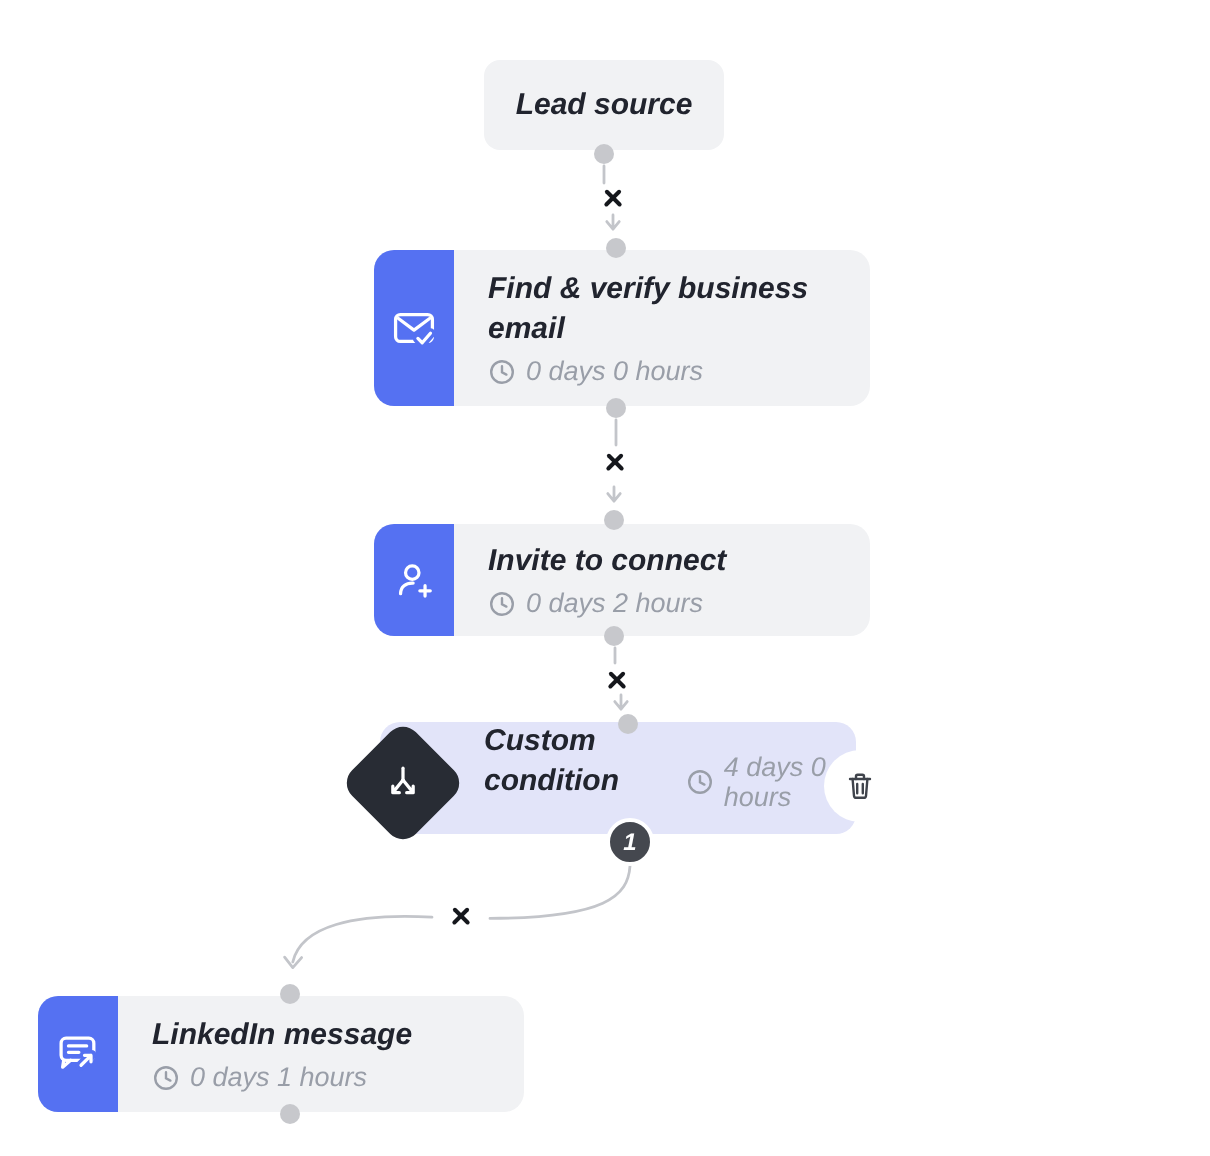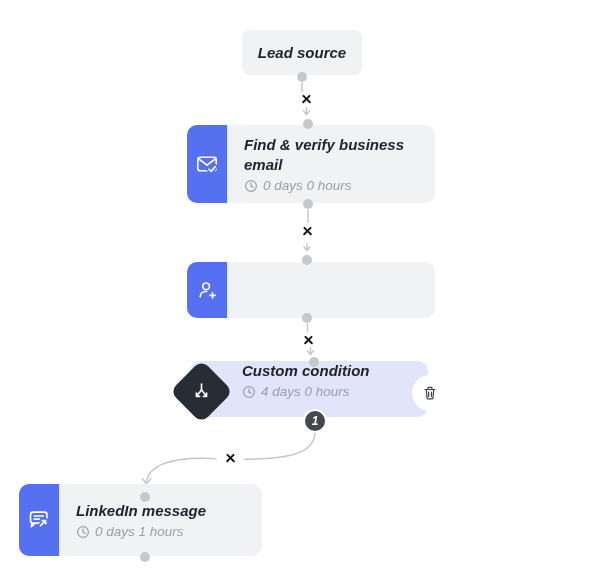--- a/index.html
+++ b/index.html
@@ -10,21 +10,21 @@
   .node{position:absolute;display:flex;background:#f1f2f4;border-radius:10px;cursor:pointer;}
   .node-simple{align-items:center;justify-content:center;border-radius:8px;}
   .icon-block{flex:0 0 40px;width:40px;display:flex;align-items:center;justify-content:center;
               background:#5571f2;border-radius:10px 0 0 10px;}
   .node-body{display:flex;flex-direction:column;justify-content:center;padding:0 10px 0 17px;}
   .node-title{font-size:15px;font-weight:700;color:#21242e;line-height:20px;}
   .node-delay{display:flex;align-items:center;gap:5px;margin-top:3px;font-size:13.5px;color:#999ea8;}
   .node-delay svg{flex:0 0 auto;}
 
   .condition{position:absolute;left:190px;top:361px;width:238px;height:56px;background:#e2e4f9;
-             border-radius:10px;display:flex;flex-direction:column;justify-content:flex-start;
+             border-radius:10px;display:flex;flex-direction:row;justify-content:flex-start;
              padding-left:52px;box-sizing:border-box;cursor:pointer;}
   .diamond{position:absolute;left:179px;top:369px;width:45px;height:45px;background:#282c34;
            border-radius:9px;transform:rotate(45deg);display:flex;align-items:center;justify-content:center;}
   .diamond svg{transform:rotate(-45deg);}
 
   .trash-btn{position:absolute;left:412px;top:375px;width:36px;height:36px;border-radius:50%;
              background:#ffffff;display:flex;align-items:center;justify-content:center;cursor:pointer;}
 
   .badge{position:absolute;left:303px;top:409px;width:24px;height:24px;border-radius:50%;
          background:#45484f;border:2px solid #ffffff;box-sizing:border-box;color:#fff;
@@ -83,20 +83,30 @@
   </div>
 
   <div class="node" style="left:187px;top:262px;width:248px;height:56px;">
     <div class="icon-block">
       <svg width="26" height="26" viewBox="0 0 24 24" fill="none" stroke="#ffffff" stroke-width="1.5" stroke-linecap="round">
         <circle cx="11.2" cy="8.6" r="3.1"></circle>
         <path d="M5.8,18.3 C5.8,15 8.3,13.4 11.2,13.4 H11.6"></path>
         <path d="M17.1,14.6 V19.4 M14.7,17 H19.5"></path>
       </svg>
     </div>
+    <div class="node-body">
+      <div class="node-title">Invite to connect</div>
+      <div class="node-delay">
+        <svg width="14" height="14" viewBox="0 0 14 14" fill="none" stroke="#999ea8" stroke-width="1.2" stroke-linecap="round">
+          <circle cx="7" cy="7" r="5.4"></circle>
+            <path d="M7,4.1 V7.1 L9.2,8.3"></path>
+        </svg>
+        <span>0 days 2 hours</span>
+      </div>
+    </div>
   </div>
 
   <div class="condition">
     <div class="node-title">Custom condition</div>
     <div class="node-delay">
       <svg width="14" height="14" viewBox="0 0 14 14" fill="none" stroke="#999ea8" stroke-width="1.2" stroke-linecap="round">
         <circle cx="7" cy="7" r="5.4"></circle>
           <path d="M7,4.1 V7.1 L9.2,8.3"></path>
       </svg>
       <span>4 days 0 hours</span>
@@ -115,21 +125,21 @@
   <div class="diamond">
     <svg width="26" height="26" viewBox="0 0 24 24" fill="none" stroke="#ffffff" stroke-width="1.5" stroke-linecap="round" stroke-linejoin="round">
       <path d="M12,4.5 V10"></path>
       <path d="M12,10 L7.3,15.8 M7.3,12.8 L7.3,15.8 L10.3,15.8"></path>
       <path d="M12,10 L16.7,15.8 M16.7,12.8 L16.7,15.8 L13.7,15.8"></path>
     </svg>
   </div>
 
   <div class="badge">1</div>
 
-  <div class="node" style="left:19px;top:484px;width:243px;height:72px;">
+  <div class="node" style="left:19px;top:498px;width:243px;height:58px;">
     <div class="icon-block">
       <svg width="26" height="26" viewBox="0 0 24 24" fill="none" stroke="#ffffff" stroke-width="1.5" stroke-linecap="round" stroke-linejoin="round">
         <rect x="4.2" y="4.7" width="15.1" height="10.2" rx="2.3"></rect>
         <path d="M5.4,14.9 L4.9,18.1 L8.6,14.9"></path>
         <path d="M7.6,8.3 H16 M7.6,11.2 H12.4"></path>
         <path d="M13.2,17.4 L18.2,12.4" stroke="#5571f2" stroke-width="4.6"></path>
         <path d="M13.4,17.2 L18,12.6 M18,15.6 L18,12.6 L15,12.6"></path>
       </svg>
     </div>
     <div class="node-body">

